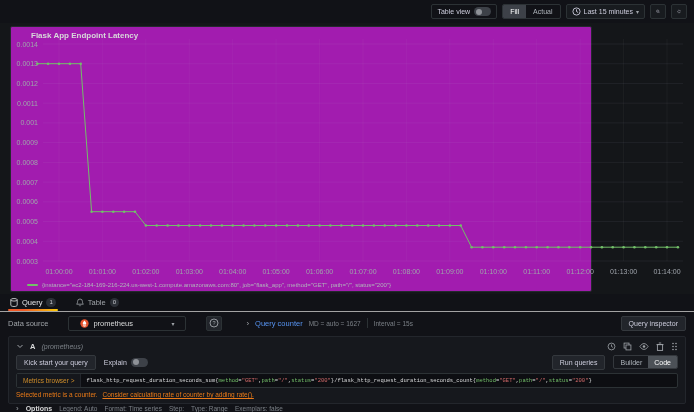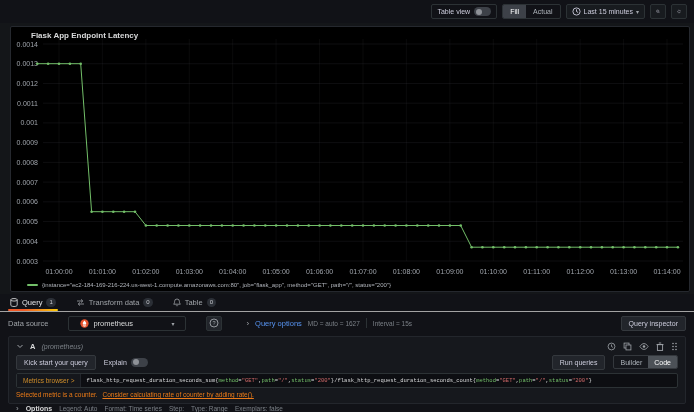--- a/index.html
+++ b/index.html
@@ -16,21 +16,21 @@
   .toggle .knob { position:absolute; top:1.5px; left:2px; width:6px; height:6px; border-radius:50%; background:#8e9197; }
   .seg-group { display:flex; border:1px solid #2c3235; border-radius:2px; height:15px; overflow:hidden; }
   .seg-btn { font-size:7px; color:#aeb4bb; padding:0 7px; display:flex; align-items:center; background:transparent; border:none; cursor:pointer; }
   .seg-btn.active { background:#3d4148; color:#fff; }
   .tb-btn { display:flex; align-items:center; gap:3px; height:15px; border:1px solid #2c3235; background:#181b1f;
             border-radius:2px; padding:0 5px; font-size:7px; color:#ccccdc; cursor:pointer; }
   .tb-icon-btn { width:16px; justify-content:center; }
   .caret { font-size:6px; color:#9fa3a8; }
 
   
-  .panel { position:absolute; top:26px; left:10px; width:680px; height:266px; background:#000000;
+  .panel { position:absolute; top:26px; left:10px; width:582px; height:266px; background:#a21caf;
            border:1px solid #25282e; border-radius:2px; }
   .panel-title { position:absolute; top:4px; left:20px; font-size:8px; font-weight:bold; color:#d8d9da; cursor:pointer; }
   .chart-svg { position:absolute; inset:0; width:674px; height:266px; }
   .chart-svg text { font-family:"Liberation Sans", sans-serif; font-size:7px; fill:#9fa4ab; }
   .legend-row { position:absolute; left:16px; bottom:3px; display:flex; align-items:center; gap:4px; cursor:pointer; }
   .legend-swatch { width:11px; height:2px; border-radius:1px; background:#73bf69; }
   .legend-text { font-size:6px; color:#b0b4bb; white-space:nowrap; }
 
   
   .lower { position:absolute; top:294px; left:0; right:0; bottom:0; background:#111217; }
@@ -258,28 +258,20 @@
     <nav class="tabsbar">
       <div class="tab active">
         <svg class="icn" width="8" height="9" viewBox="0 0 8 9">
             <ellipse cx="4" cy="1.8" rx="3.2" ry="1.3" fill="none" stroke="#e3e4e6" stroke-width="0.8"></ellipse>
             <path d="M0.8 1.8v5.4c0 .7 1.4 1.3 3.2 1.3s3.2-.6 3.2-1.3V1.8" fill="none" stroke="#e3e4e6" stroke-width="0.8"></path>
           </svg>
         <span>Query</span>
         <span class="badge">1</span>
       </div>
       <div class="tab">
-        <svg class="icn" width="9" height="9" viewBox="0 0 9 9">
-            <path d="M1 3h5.5M5 1.4 6.8 3 5 4.6" fill="none" stroke="#9fa3a8" stroke-width="0.8"></path>
-            <path d="M8 6H2.5M4 4.4 2.2 6 4 7.6" fill="none" stroke="#9fa3a8" stroke-width="0.8"></path>
-          </svg>
-        <span>Transform data</span>
-        <span class="badge">0</span>
-      </div>
-      <div class="tab">
         <svg class="icn" width="8" height="9" viewBox="0 0 8 9">
             <path d="M4 1a2.4 2.4 0 0 0-2.4 2.4c0 2-1 2.8-1 2.8h6.8s-1-.8-1-2.8A2.4 2.4 0 0 0 4 1z" fill="none" stroke="#9fa3a8" stroke-width="0.8"></path>
             <path d="M3.2 7.4a.9.9 0 0 0 1.6 0" fill="none" stroke="#9fa3a8" stroke-width="0.8"></path>
           </svg>
         <span>Table</span>
         <span class="badge">0</span>
       </div>
     </nav>
 
     <div class="ds-row">
@@ -295,21 +287,21 @@
         <span class="caret">▾</span>
       </div>
       <span class="icon-sq">
         <svg class="icn" width="10" height="10" viewBox="0 0 10 10">
             <circle cx="5" cy="5" r="4" fill="none" stroke="#9fa3a8" stroke-width="0.9"></circle>
             <text x="5" y="7" text-anchor="middle" font-size="5.5" fill="#9fa3a8" font-family="Liberation Sans,sans-serif">?</text>
           </svg>
       </span>
       <div class="qo-group">
         <span class="qo-chev">›</span>
-        <span class="qo-label">Query options</span>
+        <span class="qo-label">Query counter</span>
         <span class="qo-sum">MD = auto = 1627</span>
         <span class="qo-div"></span>
         <span class="qo-sum">Interval = 15s</span>
       </div>
       <span class="spacer"></span>
       <button class="btn">Query inspector</button>
     </div>
 
     <div class="query-card">
       <div class="qrow1">

